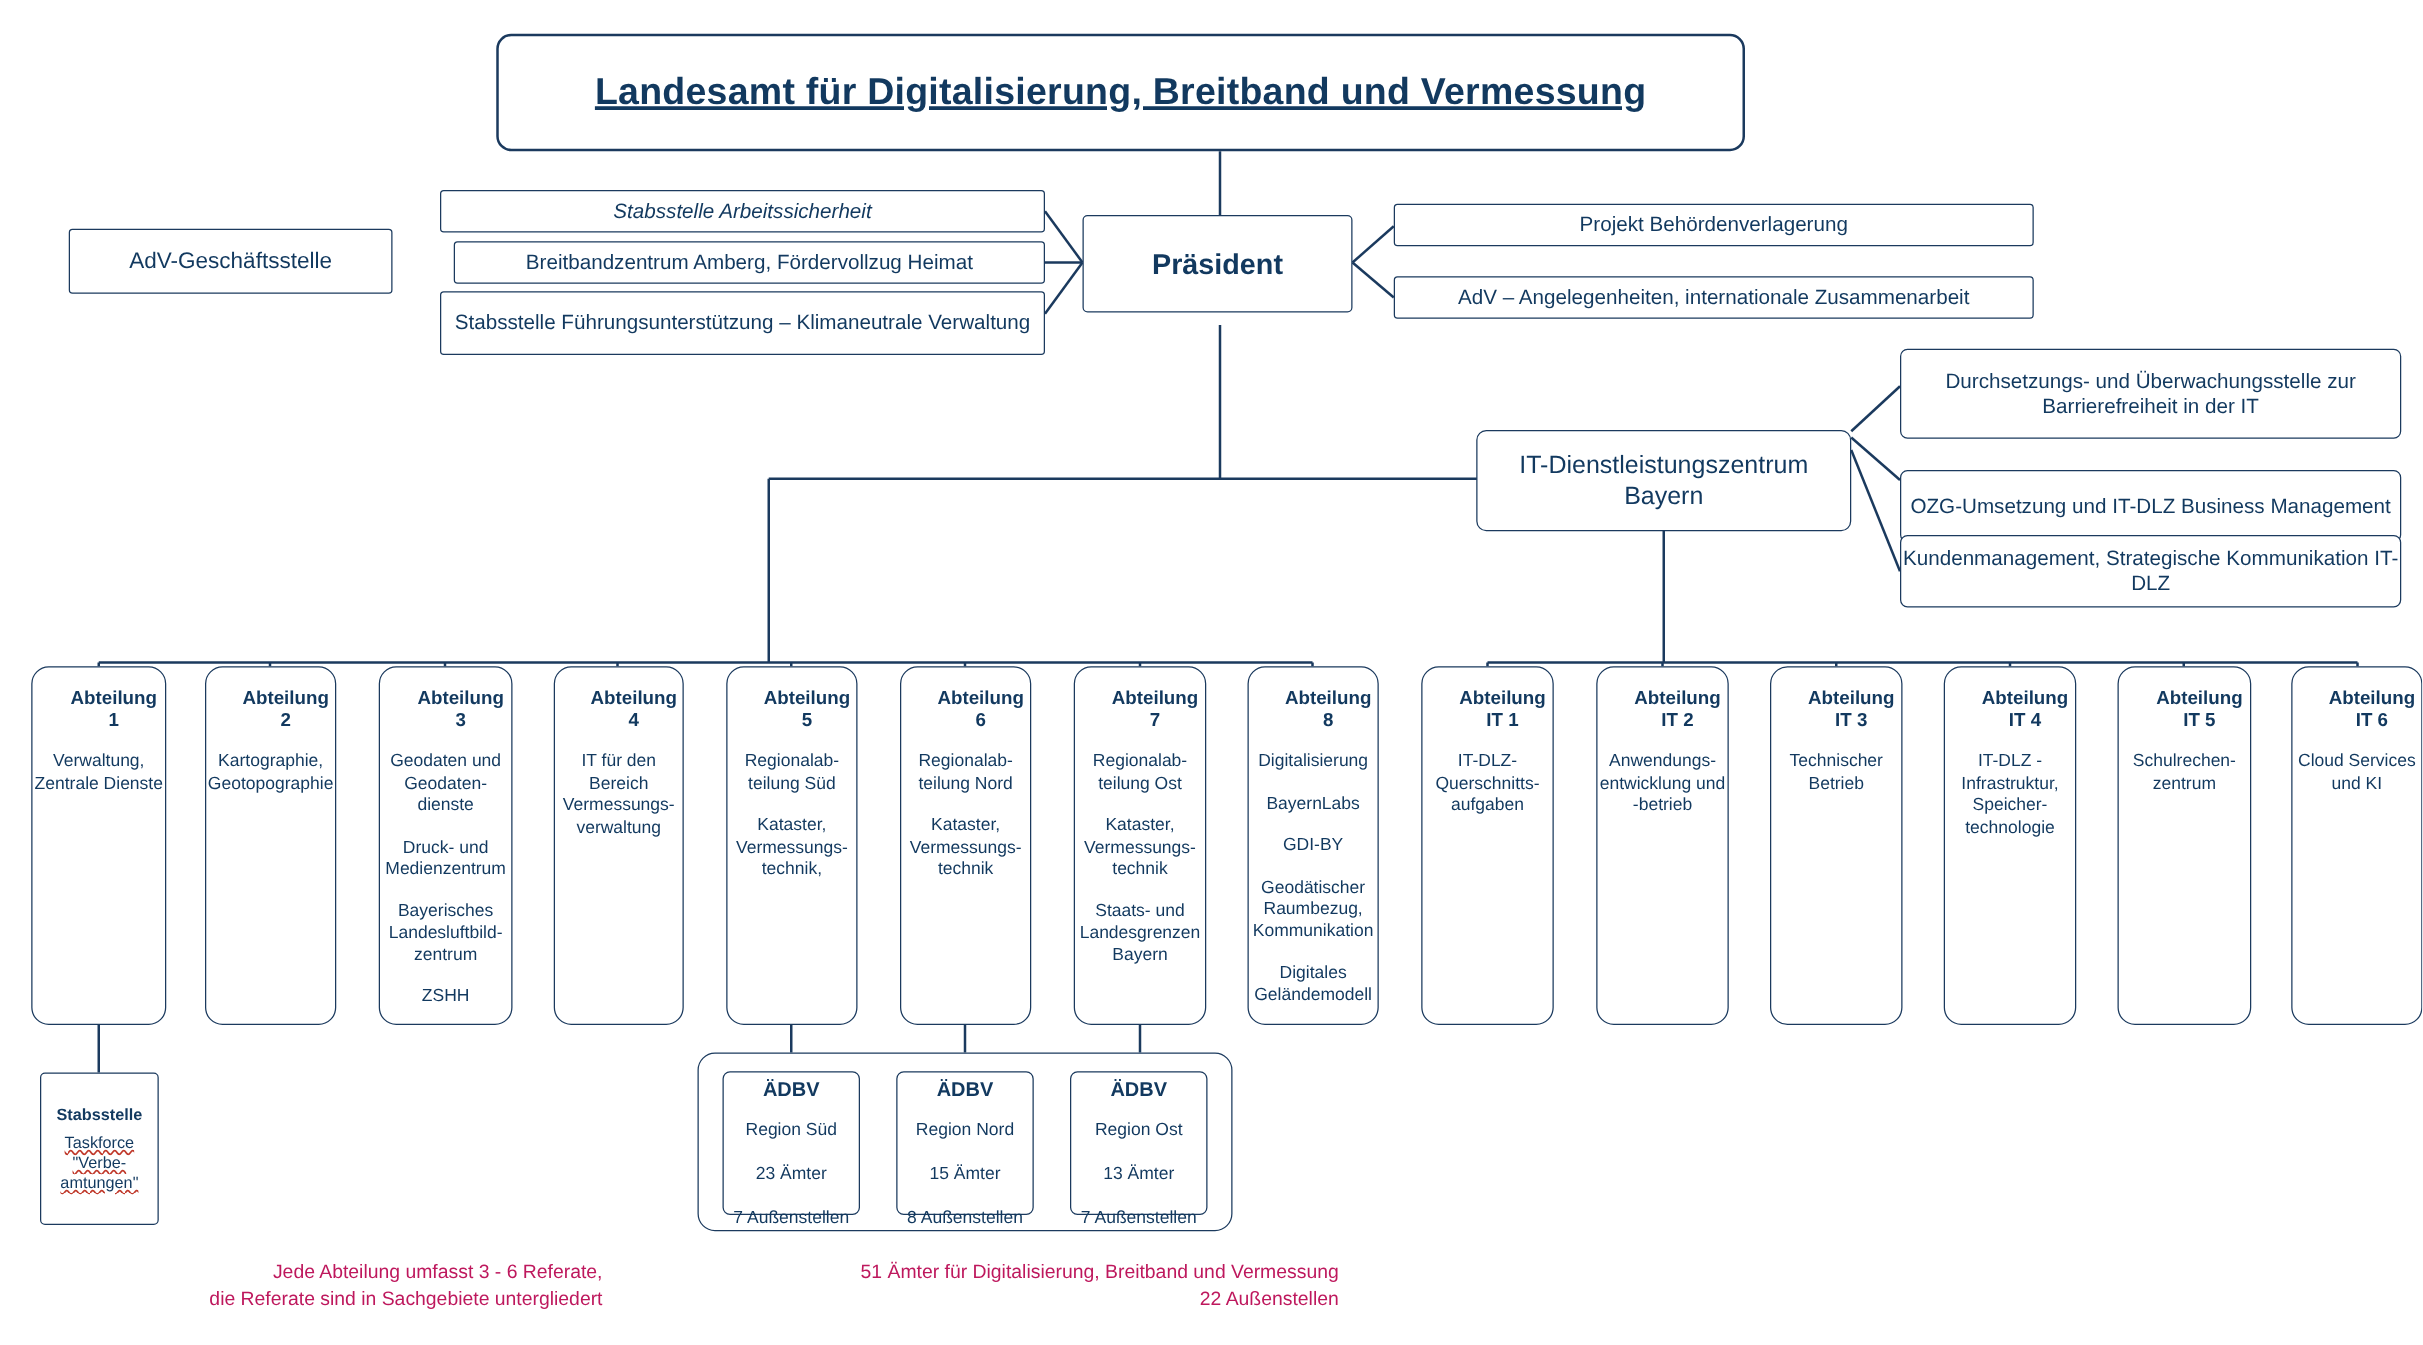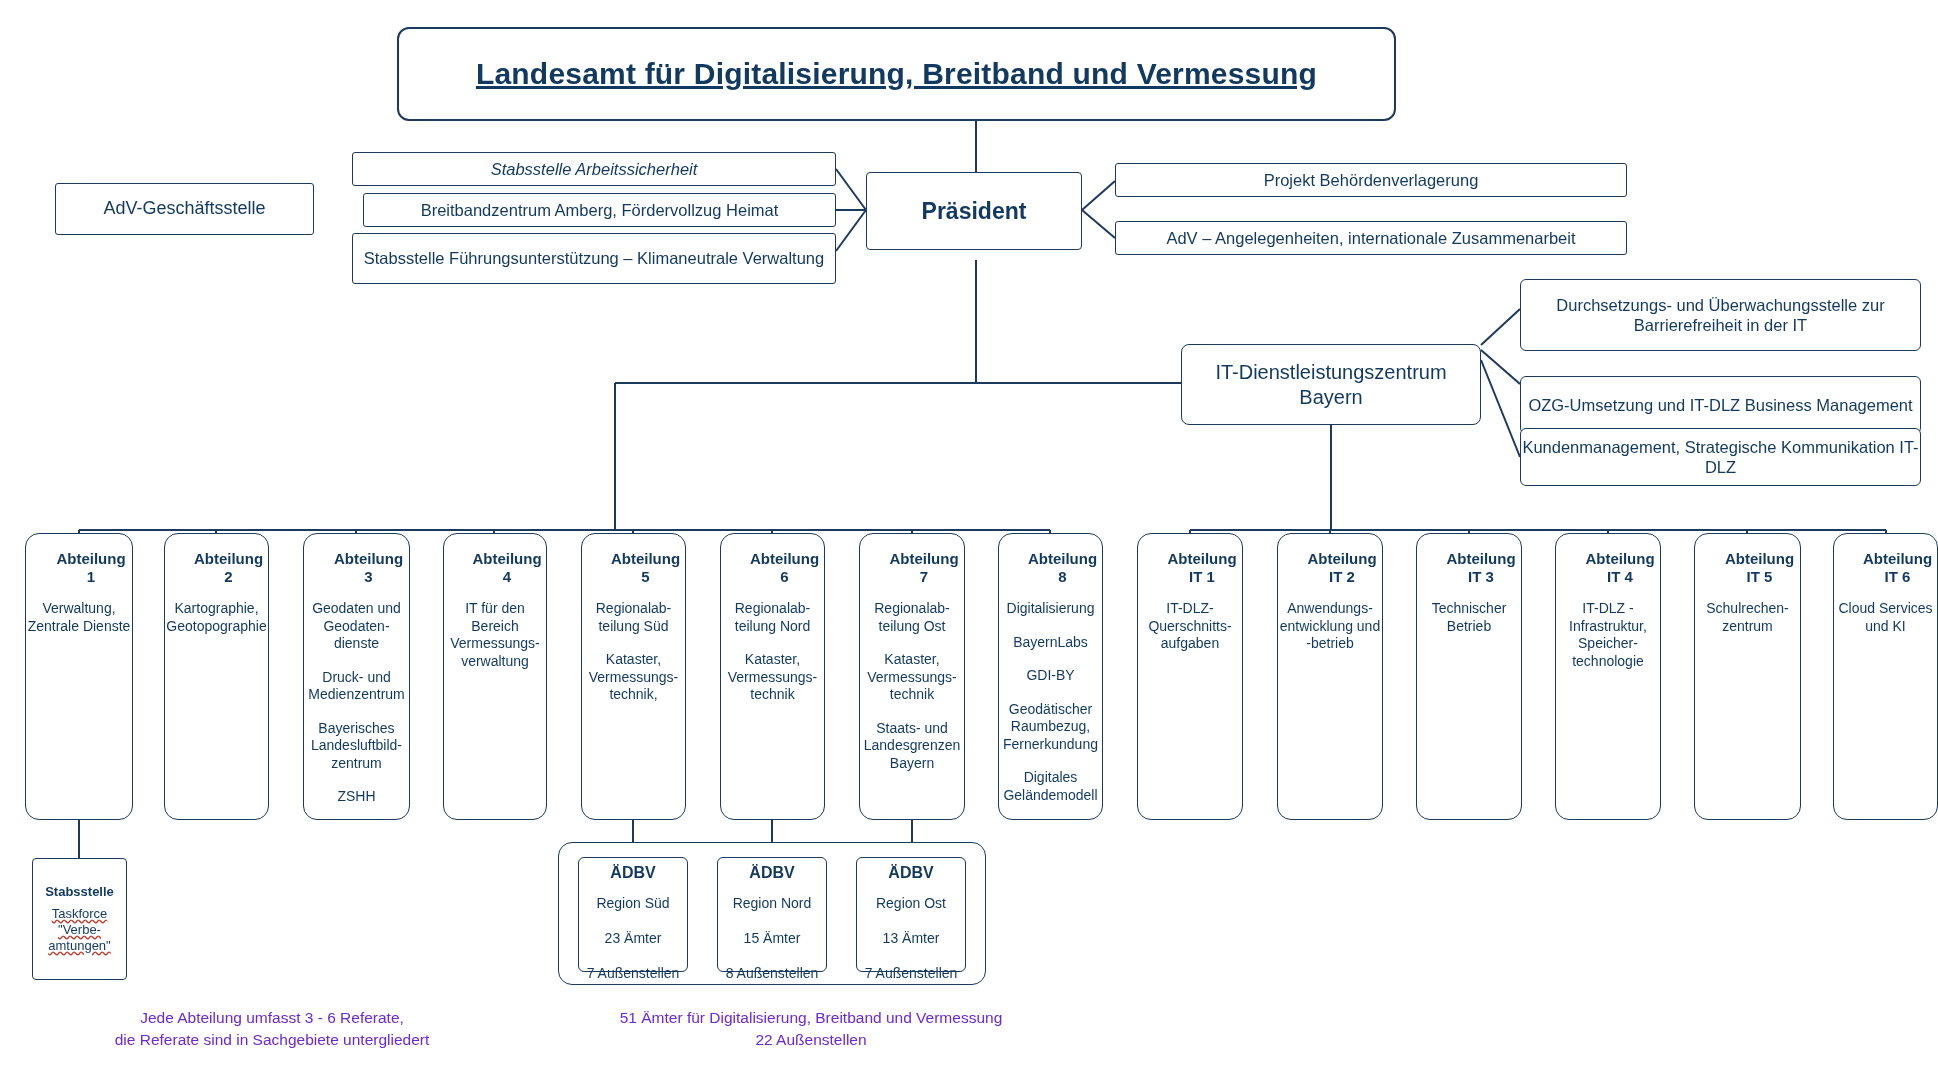--- a/index.html
+++ b/index.html
@@ -100,23 +100,23 @@
   }
   .task-head { font-weight: bold; margin-bottom: 6px; }
   .squiggle {
     text-decoration: underline;
     text-decoration-style: wavy;
     text-decoration-color: #c0392b;
   }
   .note {
     position: absolute;
     font-size: 15.5px;
-    color: #6d28d9;
+    color: #be185d;
     line-height: 1.45;
-    text-align: center;
+    text-align: right;
   }
 </style>
 </head>
 <body>
 
 <div id="canvas">
 
   <svg id="lines" viewBox="0 0 1938 1076">
     <g stroke="#1b3a5e" stroke-width="2" fill="none">
 
@@ -259,21 +259,21 @@
           <p>Kataster, Vermessungs-technik</p>
           <p>Staats- und Landesgrenzen Bayern</p>
         </div>
       </div>
       <div class="box dept-box" style="left: 998px; top: 533px; width: 105px; height: 287px;">
         <div class="dept-head">Abteilung<br>8</div>
         <div class="dept-body">
           <p>Digitalisierung</p>
           <p>BayernLabs</p>
           <p>GDI-BY</p>
-          <p>Geodätischer Raumbezug, Fernerkundung</p>
+          <p>Geodätischer Raumbezug, Kommunikation</p>
           <p>Digitales Geländemodell</p>
         </div>
       </div>
       <div class="box dept-box" style="left: 1137px; top: 533px; width: 106px; height: 287px;">
         <div class="dept-head">Abteilung<br>IT 1</div>
         <div class="dept-body">
           <p>IT-DLZ-Querschnitts-aufgaben</p>
         </div>
       </div>
       <div class="box dept-box" style="left: 1277px; top: 533px; width: 106px; height: 287px;">

